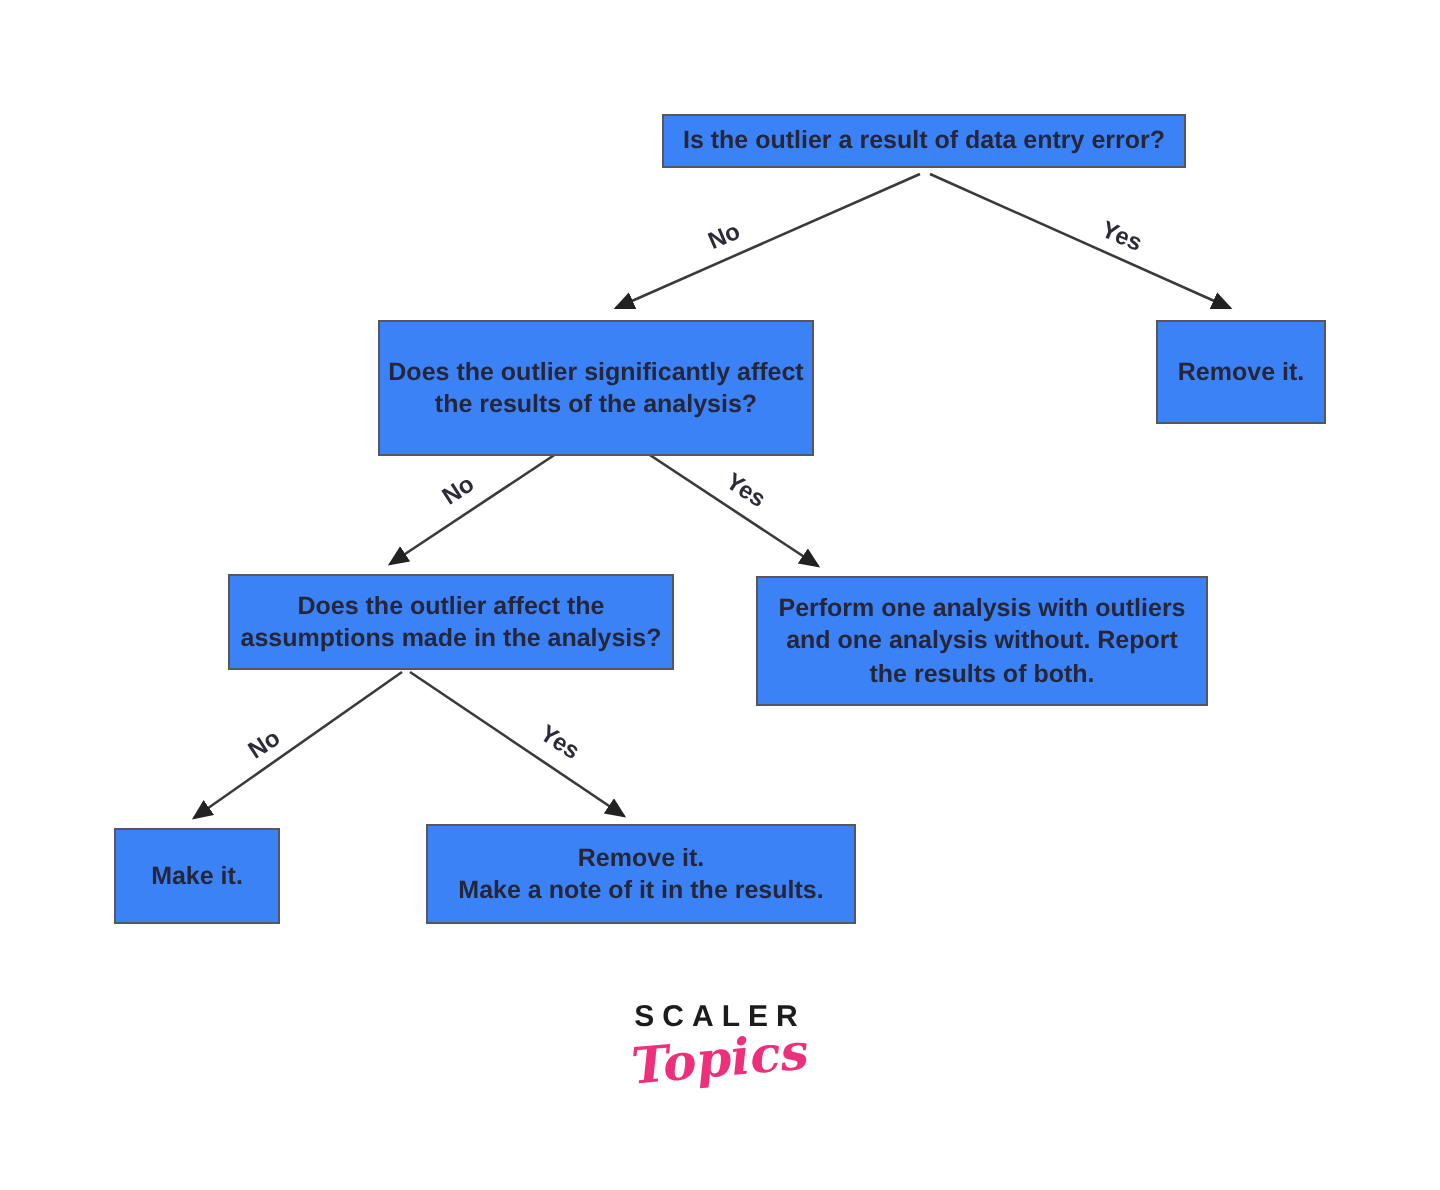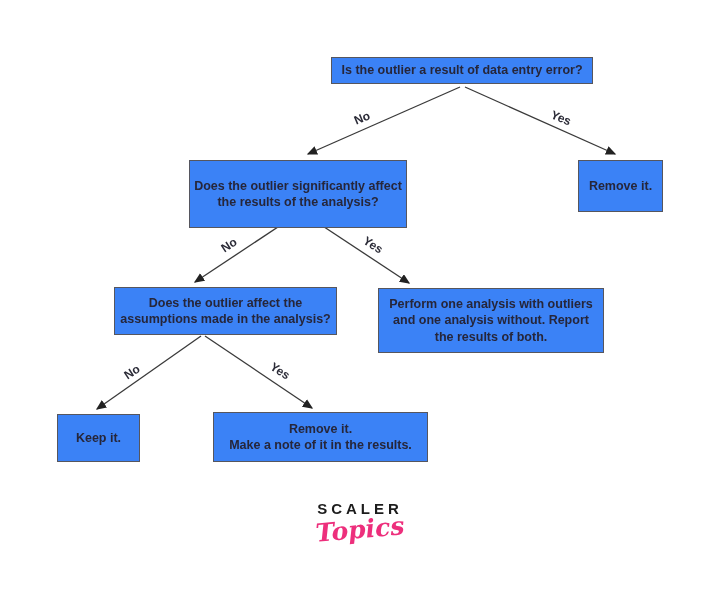--- a/index.html
+++ b/index.html
@@ -105,21 +105,21 @@
   <div class="node n-q1">Is the outlier a result of data entry error?</div>
 
   <div class="node n-q2">Does the outlier significantly affect<br>the results of the analysis?</div>
 
   <div class="node n-remove-top">Remove it.</div>
 
   <div class="node n-q3">Does the outlier affect the<br>assumptions made in the analysis?</div>
 
   <div class="node n-perform">Perform one analysis with outliers<br>and one analysis without. Report<br>the results of both.</div>
 
-  <div class="node n-keep">Keep it.</div>
+  <div class="node n-keep">Make it.</div>
 
   <div class="node n-remove-note">Remove it.<br>Make a note of it in the results.</div>
 
   <span class="edge-label el-q1-no rot-l23">No</span>
   <span class="edge-label el-q1-yes rot-r23">Yes</span>
   <span class="edge-label el-q2-no rot-l33">No</span>
   <span class="edge-label el-q2-yes rot-r33">Yes</span>
   <span class="edge-label el-q3-no rot-l33">No</span>
   <span class="edge-label el-q3-yes rot-r33">Yes</span>
 

